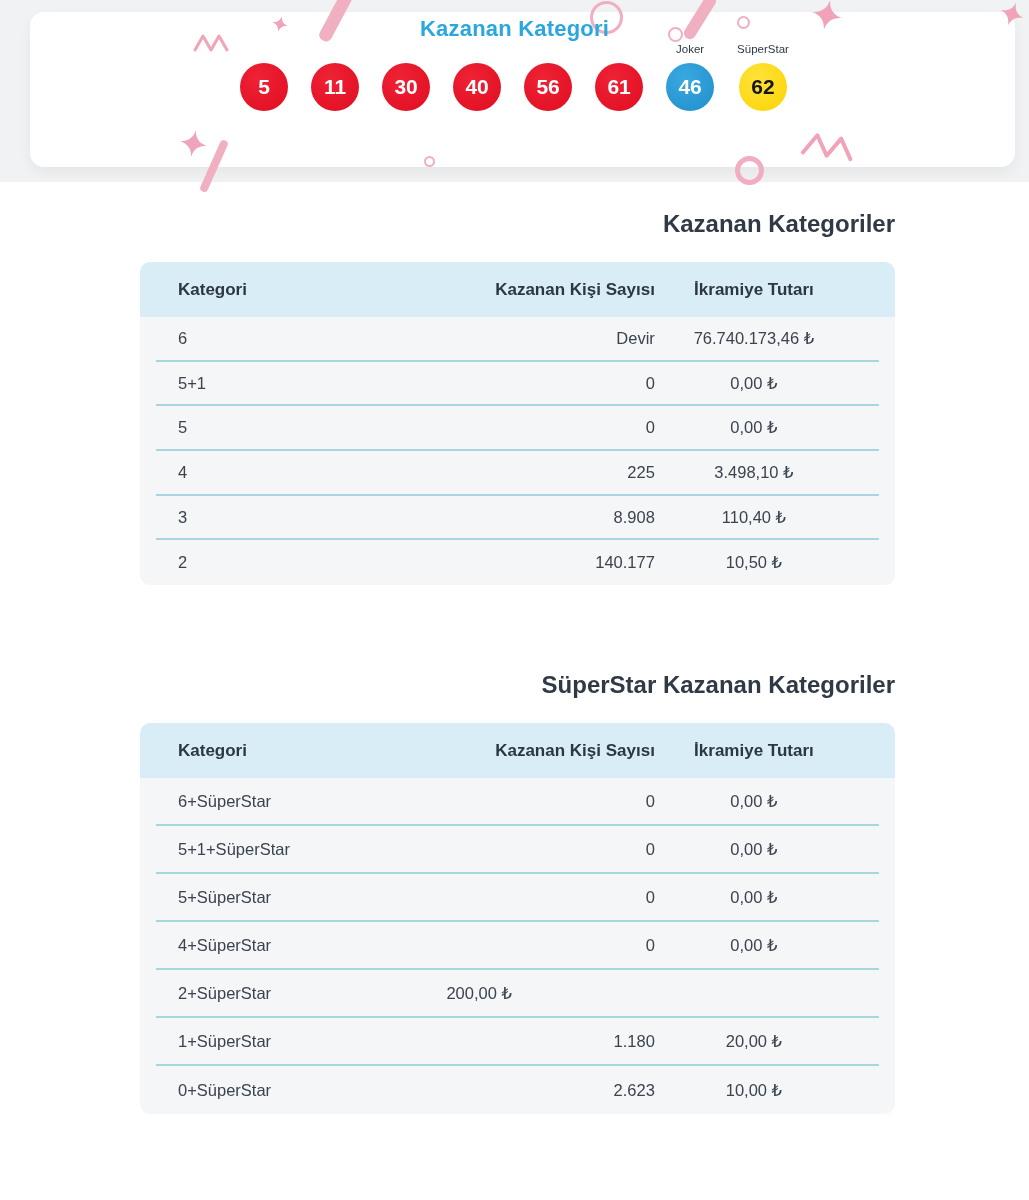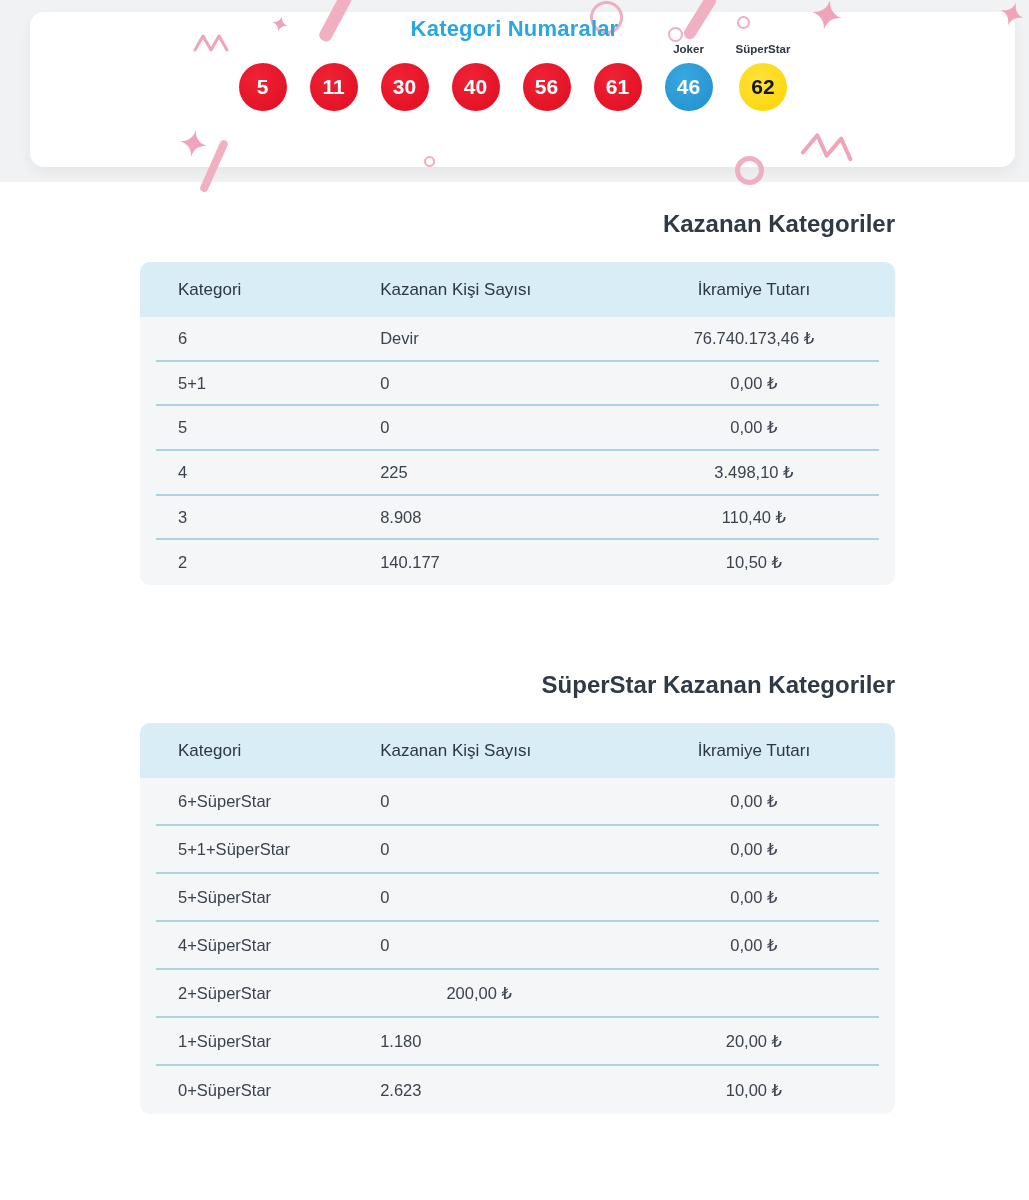--- a/index.html
+++ b/index.html
@@ -38,21 +38,21 @@
   }
   .balls-row {
     margin-top: 1px;
     display: flex;
     justify-content: center;
     gap: 23px;
   }
   .ball-group { display: flex; flex-direction: column; align-items: center; }
   .ball-label {
     height: 17px; margin-bottom: 3px;
-    font-size: 11.5px; font-weight: bold; color: #2f3743;
+    font-size: 11.5px; font-weight: normal; color: #2f3743;
     white-space: nowrap;
   }
   .ball {
     width: 48px; height: 48px;
     border-radius: 50%;
     display: flex; align-items: center; justify-content: center;
     font-size: 21px; font-weight: bold; color: #ffffff;
   }
   .ball.main      { background: radial-gradient(circle at 38% 32%, #ef2236, #e00d20); }
   .ball.joker     { background: radial-gradient(circle at 38% 32%, #3aa8e0, #1f8fcc); }
@@ -81,38 +81,38 @@
     margin-left: 140px;
     margin-top: 24px;
     border-radius: 10px;
     overflow: hidden;
   }
   .t-head {
     display: flex;
     align-items: center;
     height: 55px;
     background: #d9edf7;
-    font-weight: normal;
+    font-weight: bold;
     font-size: 17px;
     color: #2d3743;
     padding: 0 16px;
   }
   .t-body { background: #f4f6f8; padding: 0 16px; }
   .t-row {
     display: flex;
     align-items: center;
     border-bottom: 2px solid #a9d4e2;
     font-size: 16.5px;
     color: #3b434d;
   }
   .t-row:last-child { border-bottom: none; }
   .rows-6 .t-row { height: 44.7px; }
   .rows-8 .t-row { height: 48px; }
   .cell-cat { flex: 0 0 31%; text-align: left;  padding-left: 22px; }
-  .cell-cnt { flex: 1;        text-align: left; }
+  .cell-cnt { flex: 1;        text-align: right; }
   .cell-amt { flex: 0 0 31%; text-align: center; padding-right: 26px; }
 </style>
 </head>
 <body>
 
 <div class="hero">
 
   <div class="card"></div>
 
   <div class="deco" style="left:192px; top:30px;">
@@ -148,21 +148,21 @@
   <div class="deco" style="left:1000px; top:2px; transform:rotate(20deg);">
     <svg width="24" height="24" viewBox="0 0 24 24">
       <path d="M12 0 C13.2 7.2 16.8 10.8 24 12 C16.8 13.2 13.2 16.8 12 24 C10.8 16.8 7.2 13.2 0 12 C7.2 10.8 10.8 7.2 12 0 Z" fill="#f0a4b9"></path>
     </svg>
   </div>
   <div class="deco deco-ring" style="left:590px; top:1px; width:33px; height:33px; border-width:3px;"></div>
   <div class="deco deco-ring" style="left:668px; top:27px; width:15px; height:15px; border-width:2.5px;"></div>
   <div class="deco deco-ring" style="left:424px; top:156px; width:11px; height:11px; border-width:2px;"></div>
 
   <div class="card-content">
-    <div class="hero-title">Kategori Numaralar</div>
+    <div class="hero-title">Kazanan Kategori</div>
     <div class="balls-row">
       <div class="ball-group">
         <div class="ball-label"></div>
         <div class="ball main">5</div>
       </div>
       <div class="ball-group">
         <div class="ball-label"></div>
         <div class="ball main">11</div>
       </div>
       <div class="ball-group">

